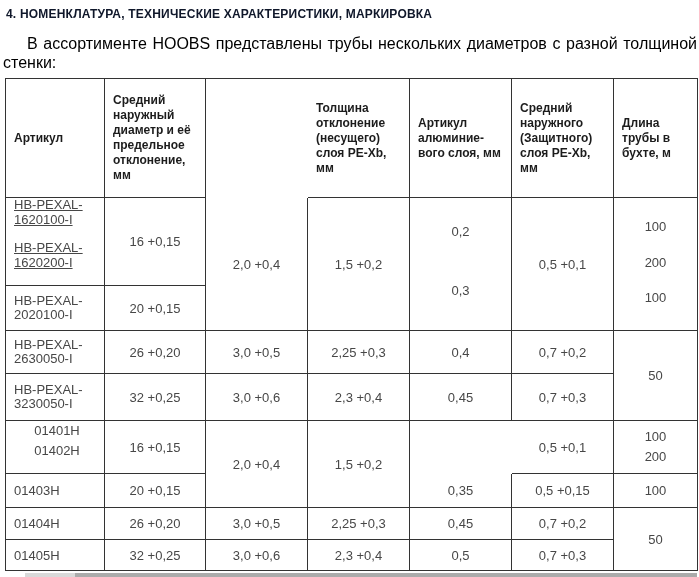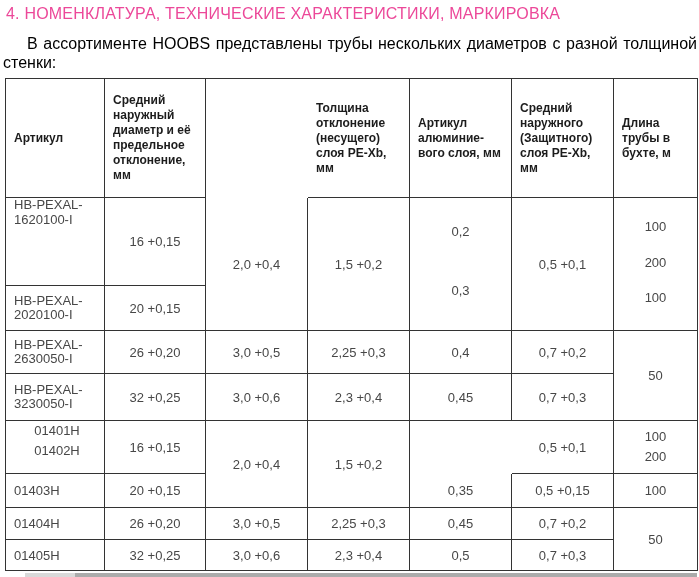--- a/index.html
+++ b/index.html
@@ -3,21 +3,21 @@
 <meta charset="utf-8">
 <style>
   html,body{margin:0;padding:0;}
   body{
     width:699px;height:577px;position:relative;overflow:hidden;
     background:#ffffff;
     font-family:"Liberation Sans","DejaVu Sans",sans-serif;
   }
   .heading{
     position:absolute;left:6px;top:4px;width:690px;
-    font-size:16px;font-weight:normal;color:#ec4899;line-height:20px;
+    font-size:12px;font-weight:bold;color:#0f172a;line-height:20px;
     letter-spacing:0.2px;
   }
   .intro{
     position:absolute;left:3px;top:34px;width:694px;
     font-size:16px;color:#000000;line-height:19px;
     text-align:justify;text-indent:24px;
   }
   .tbl{
     position:absolute;left:5px;top:78px;
     display:grid;
@@ -32,21 +32,21 @@
     font-size:13px;color:#474747;line-height:17px;
     text-align:center;box-sizing:border-box;overflow:hidden;
   }
   .th{
     justify-content:flex-start;text-align:left;
     padding:4px 5px 4px 8px;
     font-weight:bold;font-size:12px;line-height:15px;color:#1c1c1c;
   }
   .left{justify-content:flex-start;text-align:left;padding-left:8px;padding-right:4px;}
   .col{flex-direction:column;}
-  .gap7{gap:14px;align-items:flex-start;}
+  .gap7{gap:14px;align-items:flex-start;text-decoration:underline;}
   .around{justify-content:space-around;padding:4px 0 10px 0;}
   .evenly{justify-content:space-evenly;padding:2px 0 6px 0;}
   .lh14{line-height:14.5px;}
   .lh20{line-height:20px;}
   .band{
     position:absolute;left:75px;top:573px;width:622px;height:4px;
     background:#ababab;
   }
   .band2{
     position:absolute;left:25px;top:573px;width:50px;height:4px;
@@ -63,20 +63,21 @@
 
   <div class="c th" style="grid-column:1;grid-row:1">Артикул</div>
   <div class="c th" style="grid-column:2;grid-row:1">Средний наружный диаметр и её предельное отклонение, мм</div>
   <div class="c th" style="grid-column:4;grid-row:1">Толщина отклонение (несущего) слоя PE-Xb, мм</div>
   <div class="c th" style="grid-column:5;grid-row:1">Артикул алюминие-вого слоя, мм</div>
   <div class="c th" style="grid-column:6;grid-row:1">Средний наружного (Защитного) слоя PE-Xb, мм</div>
   <div class="c th" style="grid-column:7;grid-row:1">Длина трубы в бухте, м</div>
 
   <div class="c left col gap7 lh14" style="grid-column:1;grid-row:2/span 2;padding-bottom:6px">
     <span>HB-PEXAL-1620100-I</span>
+    <span>HB-PEXAL-1620200-I</span>
   </div>
   <div class="c left lh14" style="grid-column:1;grid-row:4">HB-PEXAL-2020100-I</div>
   <div class="c left lh14" style="grid-column:1;grid-row:5">HB-PEXAL-2630050-I</div>
   <div class="c left lh14" style="grid-column:1;grid-row:6">HB-PEXAL-3230050-I</div>
   <div class="c left col lh20" style="grid-column:1;grid-row:7/span 2;align-items:center">
     <span>01401Н</span>
     <span>01402Н</span>
   </div>
   <div class="c left" style="grid-column:1;grid-row:9">01403Н</div>
   <div class="c left" style="grid-column:1;grid-row:10">01404Н</div>

